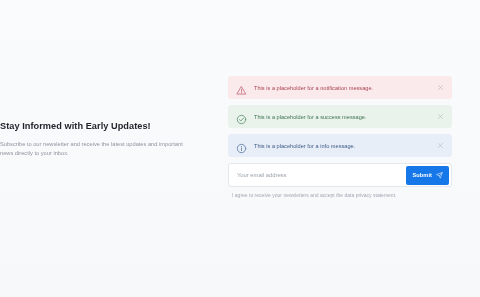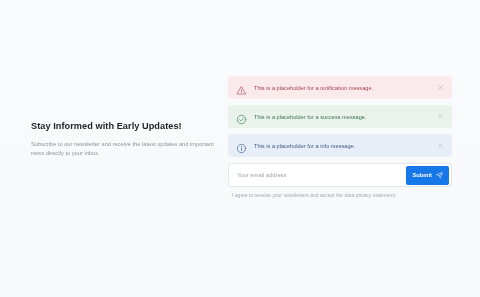--- a/index.html
+++ b/index.html
@@ -22,21 +22,20 @@
   .newsletter-section {
     position: absolute;
     left: 0;
     top: 76px;
     width: 480px;
     display: flex;
     align-items: flex-start;
   }
   .copy-col {
     width: 228px;
-    padding-left: 31px;
     padding-top: 45px;
     box-sizing: border-box;
   }
   .headline {
     font-size: 9.2px;
     font-weight: bold;
     color: #22262c;
     letter-spacing: 0.05px;
     margin: 0 0 7px 0;
     line-height: 1.25;

